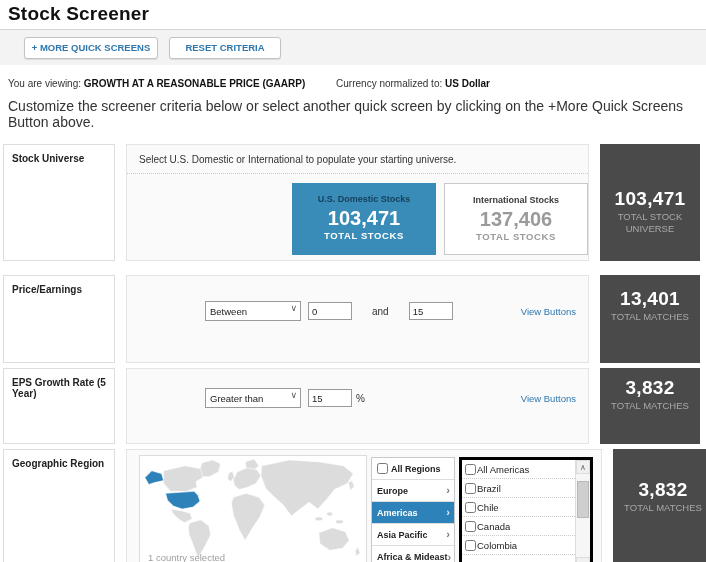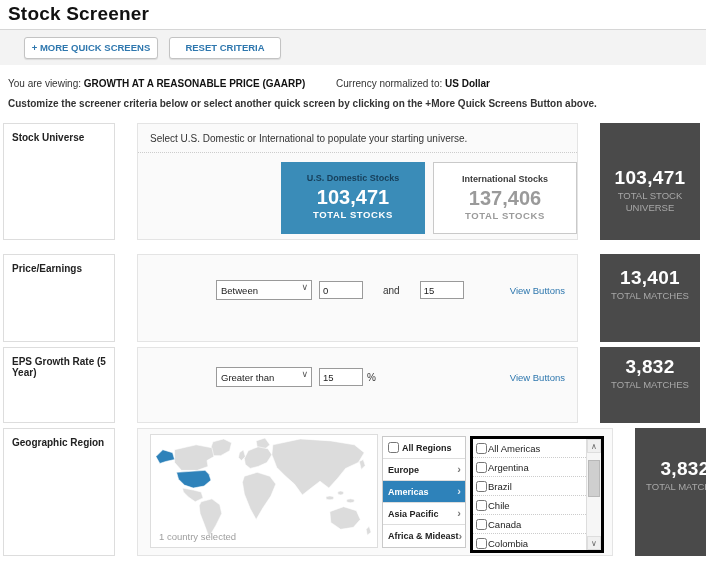--- a/index.html
+++ b/index.html
@@ -12,24 +12,24 @@
              display:flex; align-items:center; gap:11px; padding-left:24px; }
   .btn { background:#fff; border:1px solid #c3c3c3; border-radius:3px; cursor:pointer;
          color:var(--link-blue,#1b6ea9); font-weight:bold; font-size:9.5px; height:22px;
          font-family:"Liberation Sans", sans-serif; box-shadow:0 1px 1px rgba(0,0,0,.10); }
   .btn.more { width:134px; }
   .btn.reset { width:112px; }
 
   .viewing-line { margin:13px 16px 0 8px; font-size:10px; color:#333; }
   .viewing-line b { color:#111; }
   .viewing-line .cur { margin-left:28px; }
-  .customize-line { margin:9px 0 0 8px; font-size:10px; color:#333;font-weight:bold; }
+  .customize-line { margin:9px 0 0 8px; font-size:14px; color:#333; }
 
   .rows { margin:14px 6px 0 3px; }
-  .row { display:flex; gap:22px; }
+  .row { display:flex; gap:11px; }
   .row + .row.gap-lg { margin-top:14px; }
   .row + .row.gap-sm { margin-top:5px; }
 
   .row-label { width:112px; flex-shrink:0; background:#fff; border:1px solid #ddd;
                padding:8px 6px 0 8px; font-size:10px; font-weight:bold; color:#222; }
   .row-content { flex:1; background:#fafafa; border:1px solid #e4e4e4; position:relative; }
   .row-total { width:100px; flex-shrink:0; background:var(--dark-panel,#4a4a4a);
                color:#fff; text-align:center; padding:0 4px; }
   .row-total .total-value { font-size:19px; font-weight:bold; letter-spacing:.3px; }
   .row-total .total-caption { font-size:9.5px; color:#a8a8a8; line-height:1.25; margin-top:1px; }
@@ -236,24 +236,20 @@
 
         <div class="country-panel">
           <div class="country-list">
 
           <div class="country-item">
                 <input type="checkbox" style="">
                 <span class="clabel">All Americas</span>
               </div>
               <div class="country-item">
                 <input type="checkbox" style="">
-                <span class="clabel">Argentina</span>
-              </div>
-              <div class="country-item">
-                <input type="checkbox" style="">
                 <span class="clabel">Brazil</span>
               </div>
               <div class="country-item">
                 <input type="checkbox" style="">
                 <span class="clabel">Chile</span>
               </div>
               <div class="country-item">
                 <input type="checkbox" style="">
                 <span class="clabel">Canada</span>
               </div>

